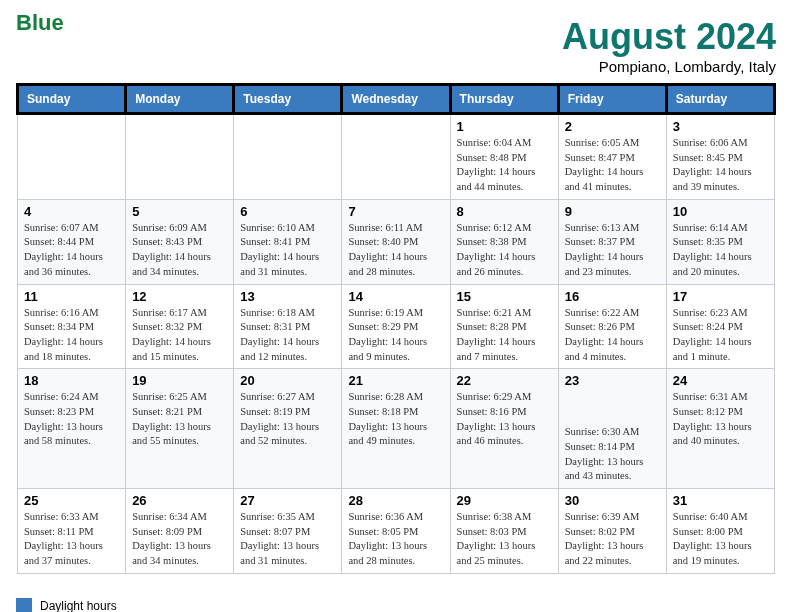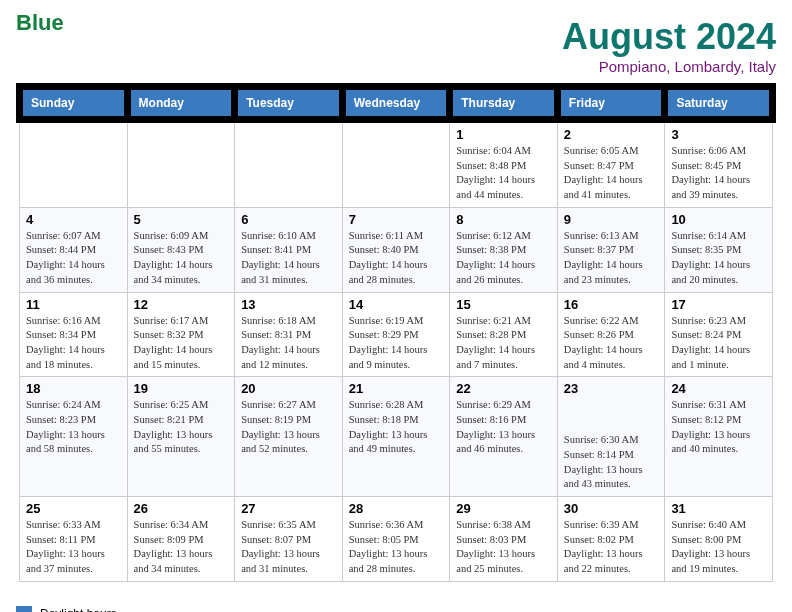--- a/index.html
+++ b/index.html
@@ -24,35 +24,35 @@
     .title-section {
       text-align: right;
     }
     .month-year {
       font-size: 36px;
       font-weight: bold;
       color: #0f766e;
     }
     .location {
       font-size: 15px;
-      color: #701a75;
+      color: #000000;
     }
     .calendar {
       width: 100%;
       border-collapse: collapse;
       font-size: 11px;
     }
     .calendar th {
       background: #3a7abf;
       color: #fff;
       text-align: left;
       padding: 6px 8px;
       font-size: 12px;
       font-weight: bold;
-      border: 7px solid #000000;
+      border: 3px solid #000000;
     }
     .calendar td {
       border: 1px solid #ccc;
       vertical-align: top;
       padding: 4px 6px;
       width: 107px;
       min-height: 80px;
       background: #fff;
     }
     .calendar tr:nth-child(even) td {

